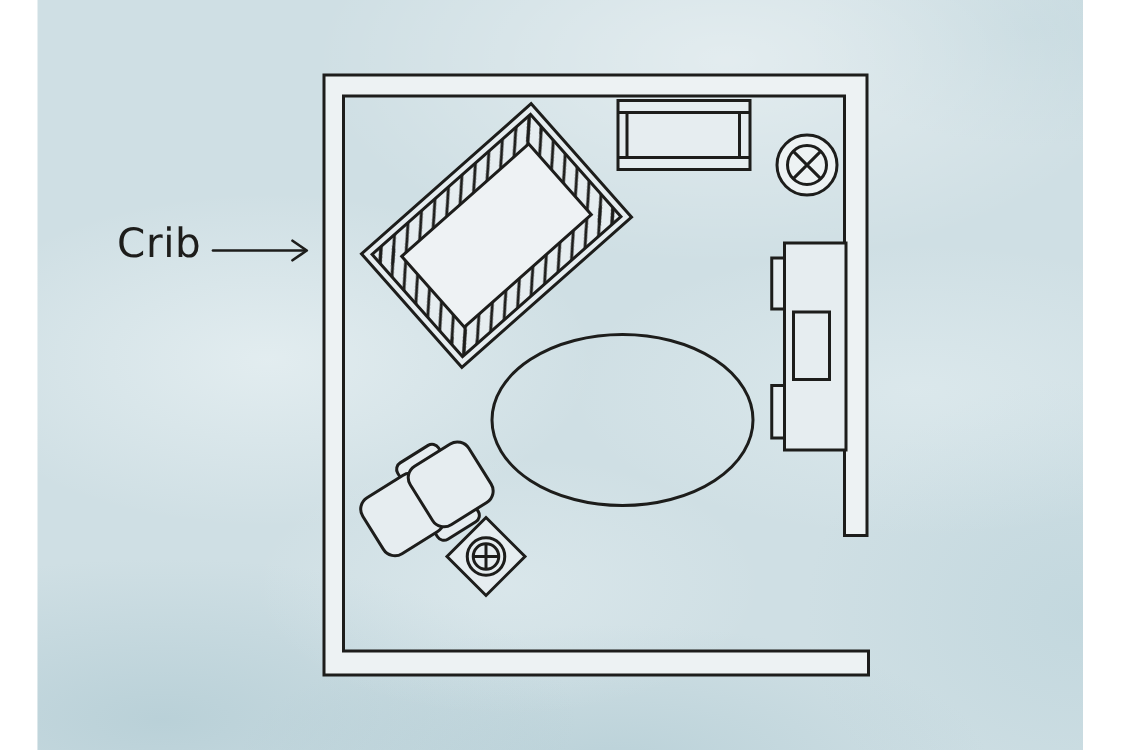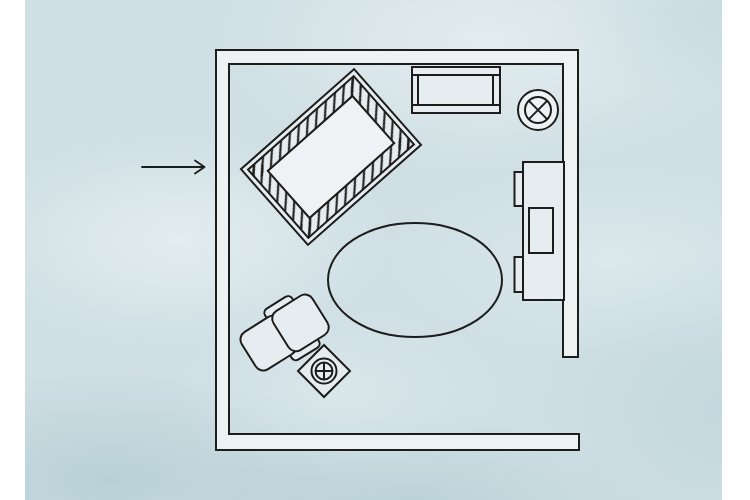--- a/index.html
+++ b/index.html
@@ -36,20 +36,21 @@
   .wallfill{fill:var(--wall-fill,#edf2f3);}
   .mattress{fill:var(--mattress-fill,#eef2f4);stroke:var(--line,#1d1d1b);stroke-width:2;}
   .slats{fill:url(#slatPattern);stroke:none;}
 </style>
 </head>
 <body>
 
 <div class="canvas">
   <div class="watercolor"></div>
 
+  <div class="crib-label">Crib</div>
 
   <svg class="plan" viewBox="0 0 750 500">
     <defs>
       <pattern id="slatPattern" width="12" height="12" patternUnits="userSpaceOnUse">
         <path d="M-2,14 L14,-2" stroke="#1d1d1b" stroke-width="2" fill="none"></path>
         <path d="M-8,8 L8,-8" stroke="#1d1d1b" stroke-width="2" fill="none"></path>
         <path d="M4,20 L20,4" stroke="#1d1d1b" stroke-width="2" fill="none"></path>
       </pattern>
     </defs>
 

